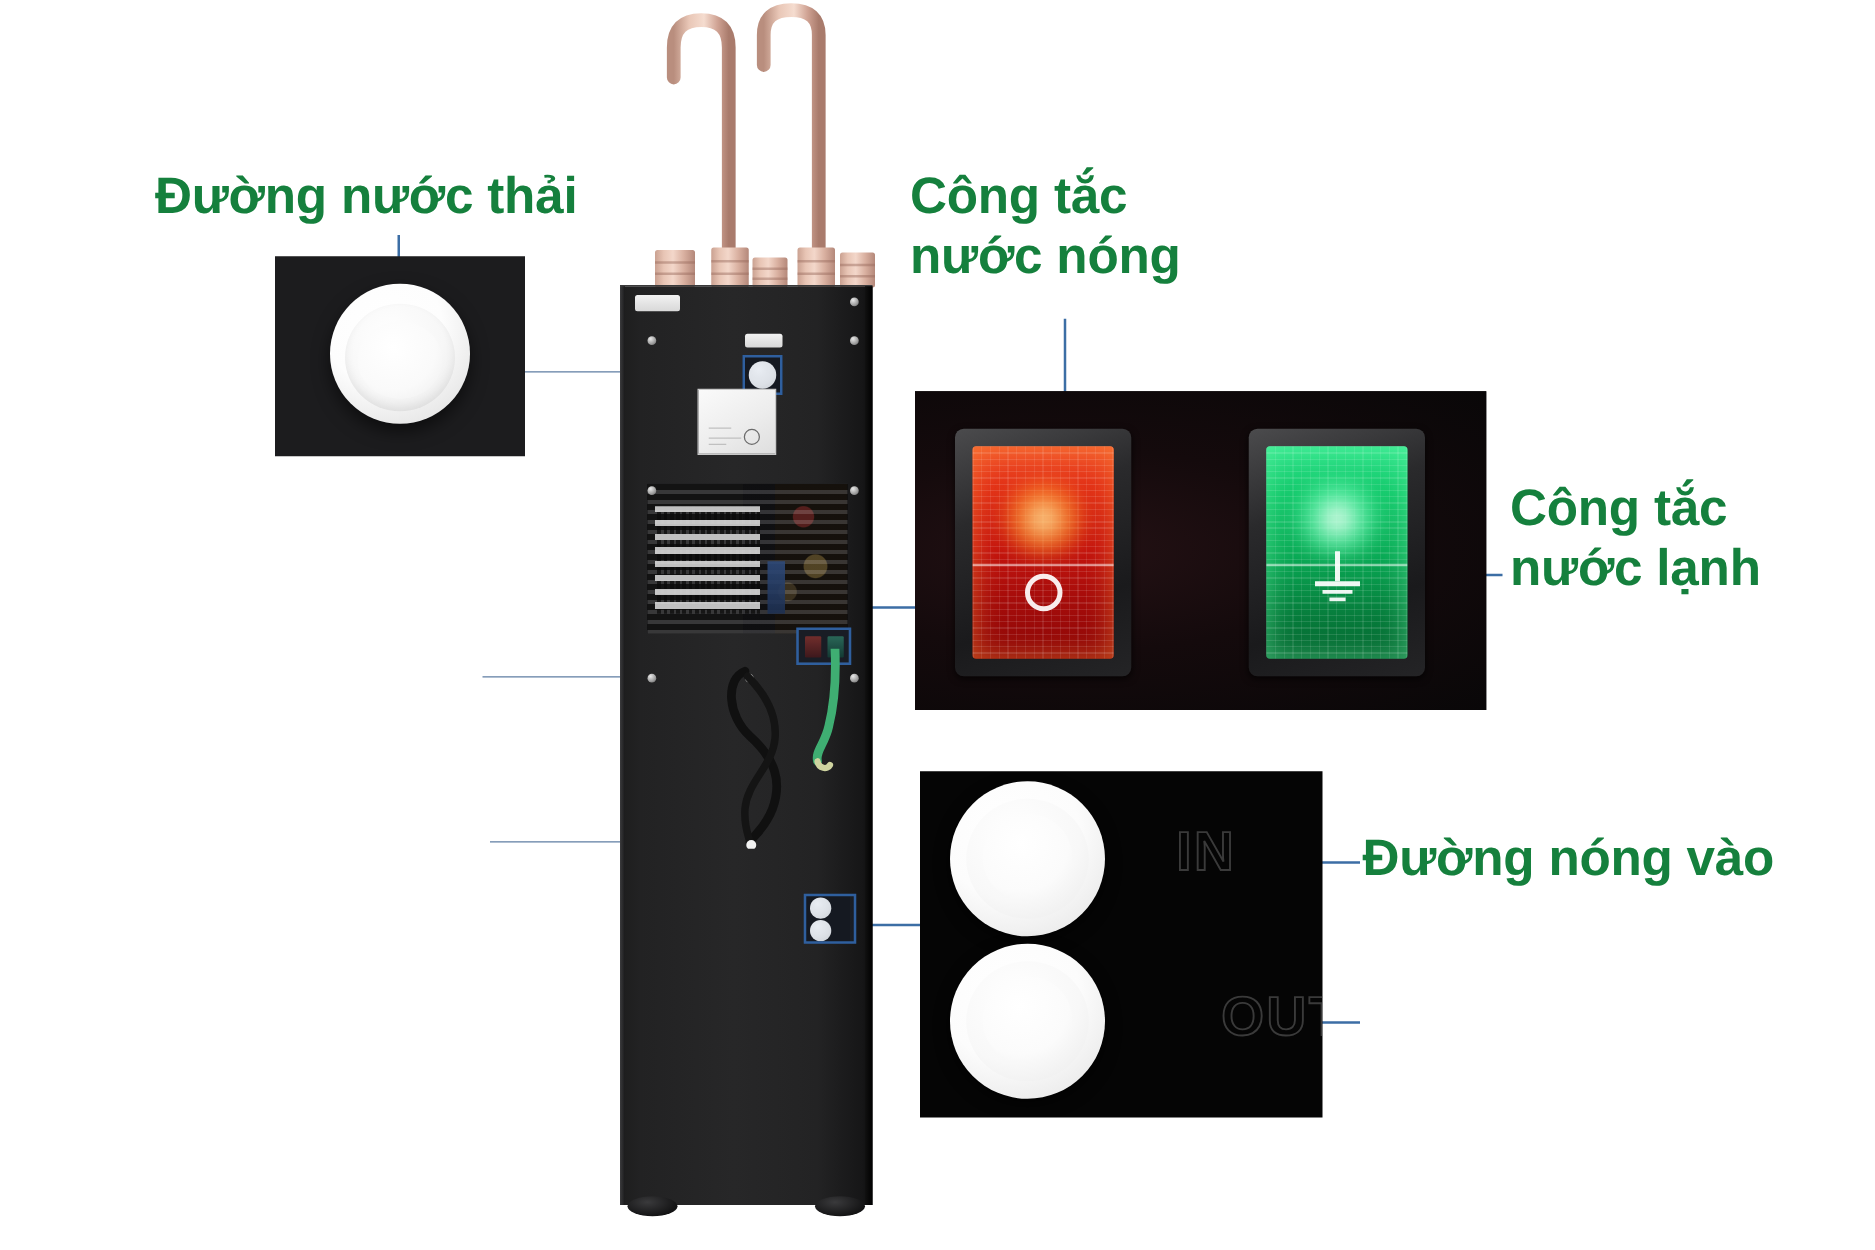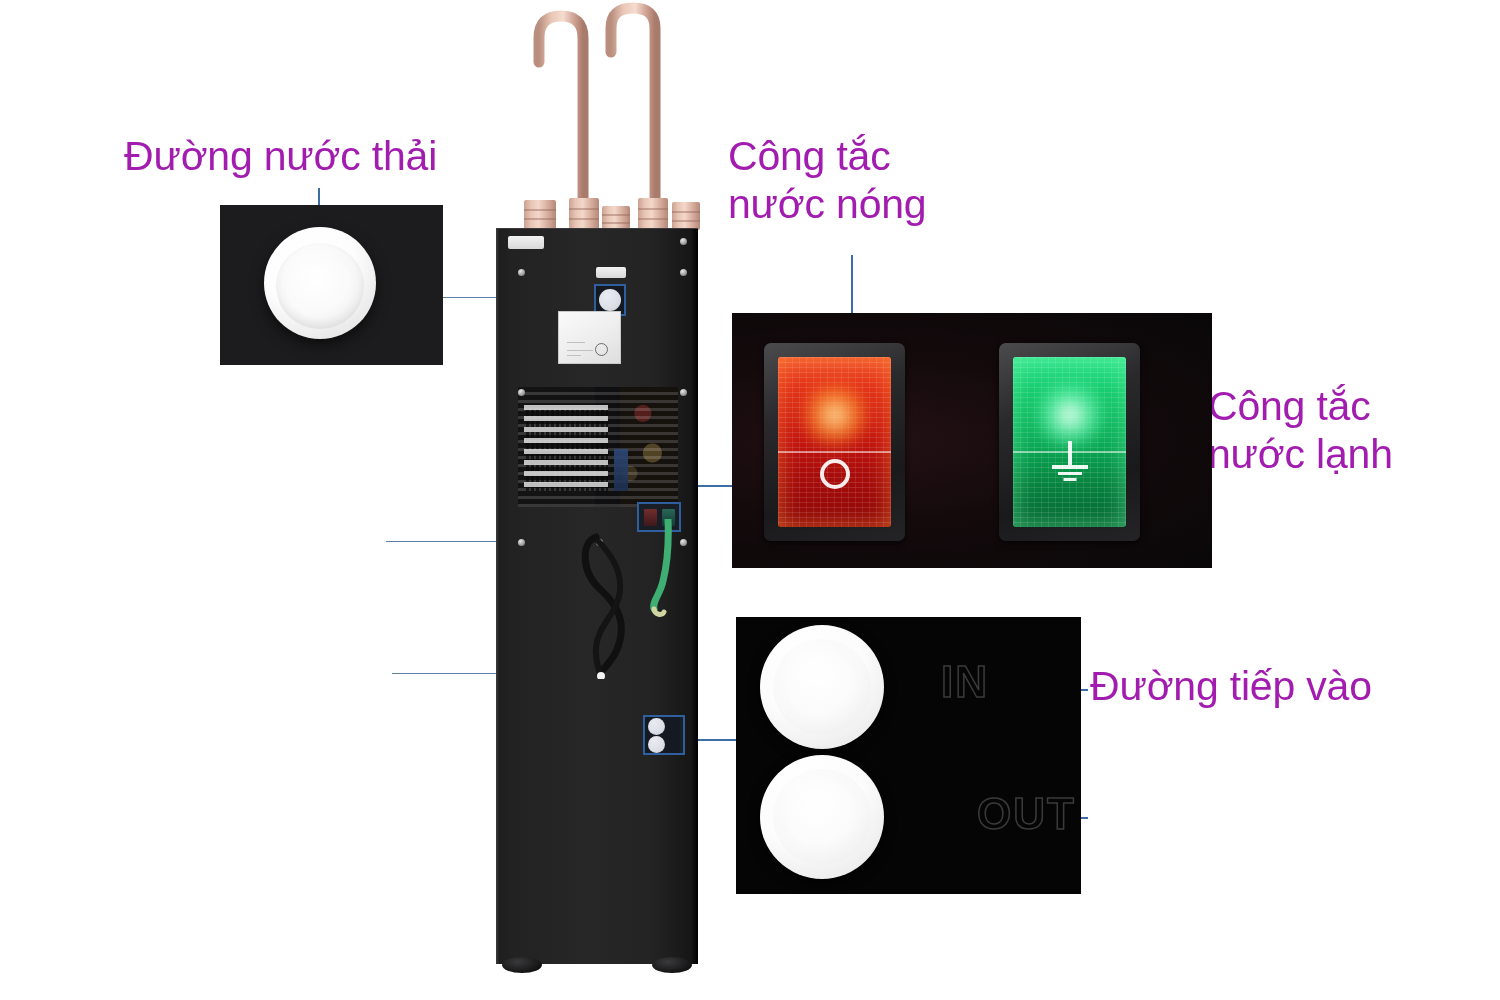--- a/index.html
+++ b/index.html
@@ -14,44 +14,43 @@
     position: relative;
     width: 1500px;
     height: 1000px;
     background: #ffffff;
     overflow: hidden;
   }
 
   
   .label {
     position: absolute;
-    color: #a21caf;
+    color: #15803d;
     font-family: "Liberation Sans", sans-serif;
-    font-weight: 400;
+    font-weight: 700;
     font-size: 41px;
     line-height: 1.18;
     white-space: pre-line;
     letter-spacing: -0.2px;
   }
 
   
   .lead {
     position: absolute;
     background: #3c6ea5;
   }
   .lead.h { height: 2px; }
   .lead.v { width: 2px; }
   .lead.thin { background: #5f7ea3; }
 
   
   .inset {
     position: absolute;
     background: #111112;
     overflow: hidden;
-    padding-left: 23px;
   }
 
   
   #inset-waste {
     left: 220px; top: 205px; width: 200px; height: 160px;
     background: #1c1c1e;
   }
   .waste-cap {
     position: absolute;
     left: 44px; top: 22px;
@@ -360,21 +359,21 @@
   <div class="label" style="left:124px; top:132px;">Đường nước thải</div>
 
   <div class="label" style="left:728px; top:132px;">Công tắc
 nước nóng</div>
 
   <div class="label" style="left:1208px; top:382px;">Công tắc
 nước lạnh</div>
 
 
 
-  <div class="label" style="left:1090px; top:662px;">Đường tiếp vào</div>
+  <div class="label" style="left:1090px; top:662px;">Đường nóng vào</div>
 
 
   <div class="inset" id="inset-waste">
     <div class="waste-cap"></div>
   </div>
 
   <div class="inset" id="inset-switch">
 
     <div class="rocker-bezel" id="bezel-hot">
       <div class="rocker-face hot">

